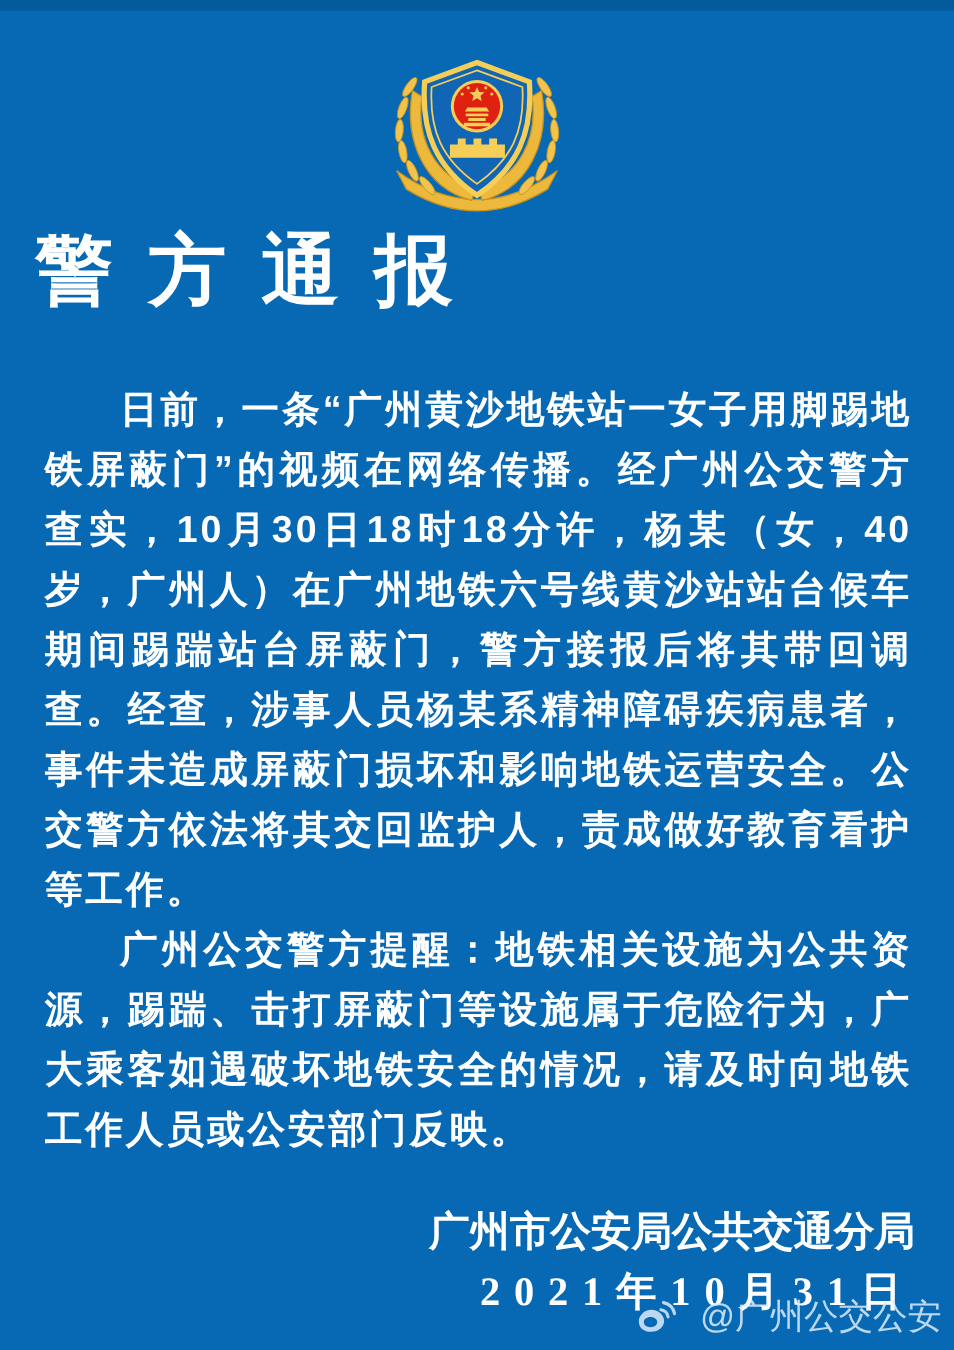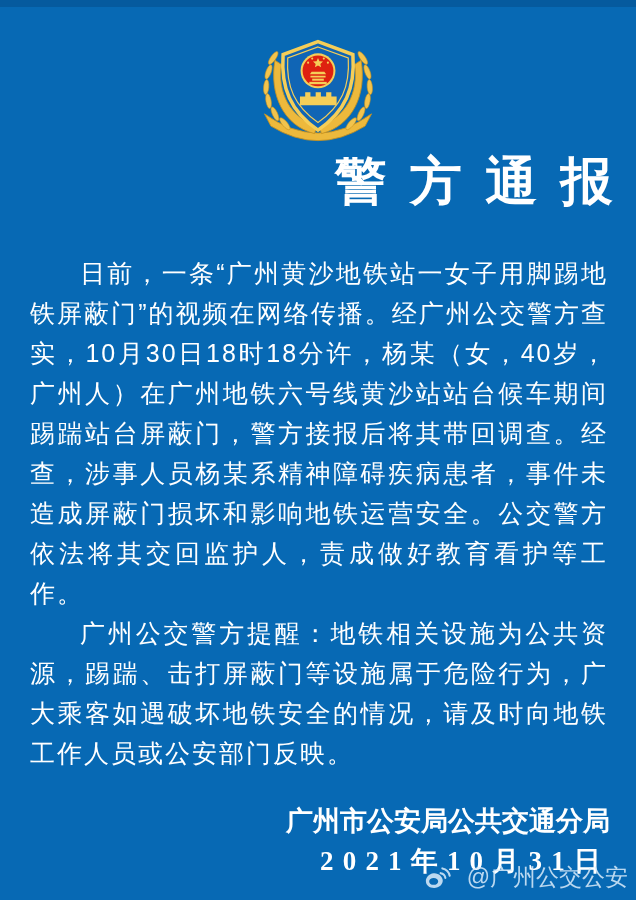--- a/index.html
+++ b/index.html
@@ -20,33 +20,33 @@
     background: #055a9e;
   }
   .badge {
     display: block;
     width: 128px;
     height: 112px;
     margin: 27px auto 0 auto;
   }
   .title {
     margin-top: 5px;
-    text-align: right;
+    text-align: left;
     font-family: "Liberation Serif", "DejaVu Serif", serif;
     font-weight: 700;
     font-size: 52px;
     line-height: 62px;
     letter-spacing: 0.45em;
     text-indent: 0.45em; 
     white-space: nowrap;
   }
   .body-text {
     margin: 40px 28px 0 30px;
     font-size: 25px;
-    font-weight: 400;
+    font-weight: 700;
     line-height: 40px;
     letter-spacing: 2px;
     text-align: justify;
   }
   .body-text p {
     text-indent: 2em;
     margin: 0;
   }
   .sign-block {
     margin: 28px 26px 0 auto;

